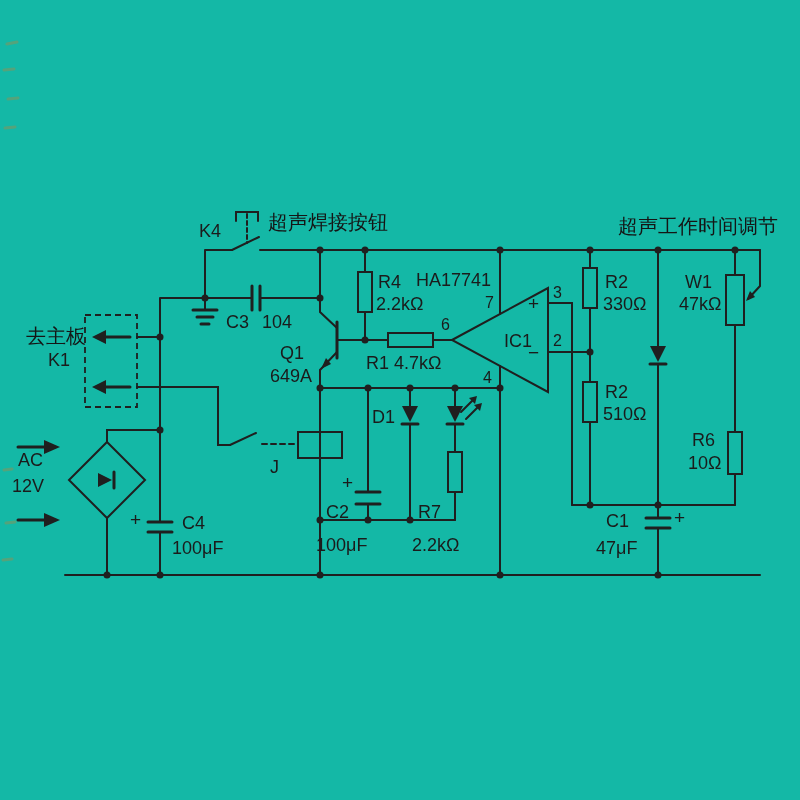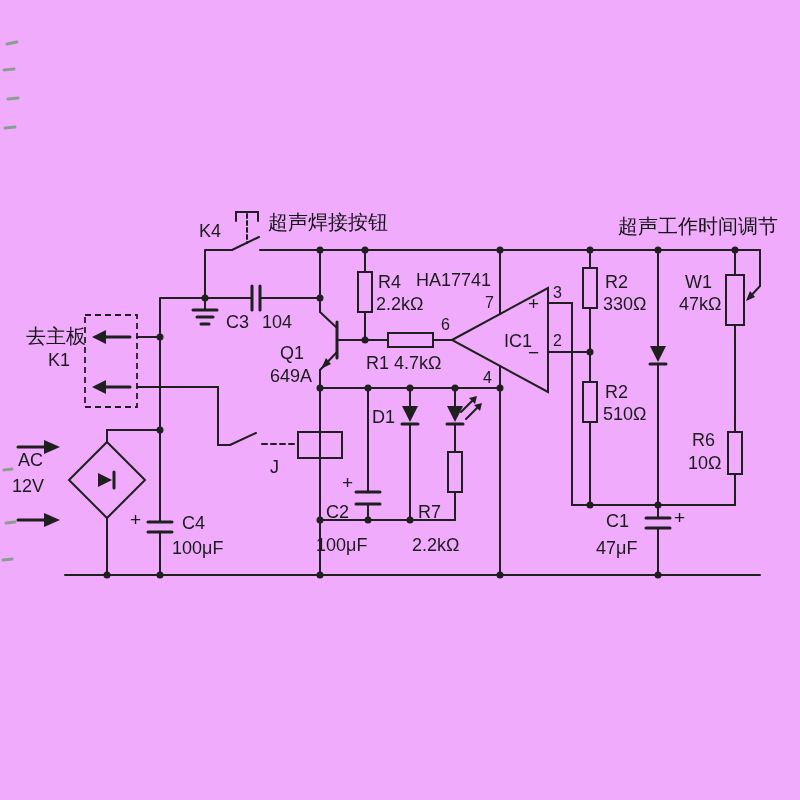--- a/index.html
+++ b/index.html
@@ -1,16 +1,16 @@
 <!DOCTYPE html>
 <html><head>
 <meta charset="utf-8">
 <style>
   html,body{margin:0;padding:0;background:#ffffff;}
-  .page{width:800px;height:800px;background:#f0abfc;position:relative;overflow:hidden;}
+  .page{width:800px;height:800px;background:#14b8a6;position:relative;overflow:hidden;}
   svg{display:block;}
   .lbl{font-family:"Liberation Sans","DejaVu Sans",sans-serif;font-size:18px;fill:#1b1b1b;}
   .cn{font-family:"Liberation Sans","DejaVu Sans",sans-serif;font-size:20px;fill:#151515;}
   .pin{font-family:"Liberation Sans","DejaVu Sans",sans-serif;font-size:16px;fill:#1b1b1b;}
   .sign{font-family:"Liberation Sans","DejaVu Sans",sans-serif;font-size:19px;fill:#1b1b1b;}
   .wire{stroke:#1f1f1f;stroke-width:2;fill:none;stroke-linecap:round;}
   .thick{stroke:#1f1f1f;stroke-width:3;fill:none;stroke-linecap:round;}
   .comp{stroke:#1f1f1f;stroke-width:2;fill:none;}
   .fill{fill:#1f1f1f;stroke:none;}
   .dash{stroke:#1f1f1f;stroke-width:1.8;fill:none;stroke-dasharray:6 4;}

